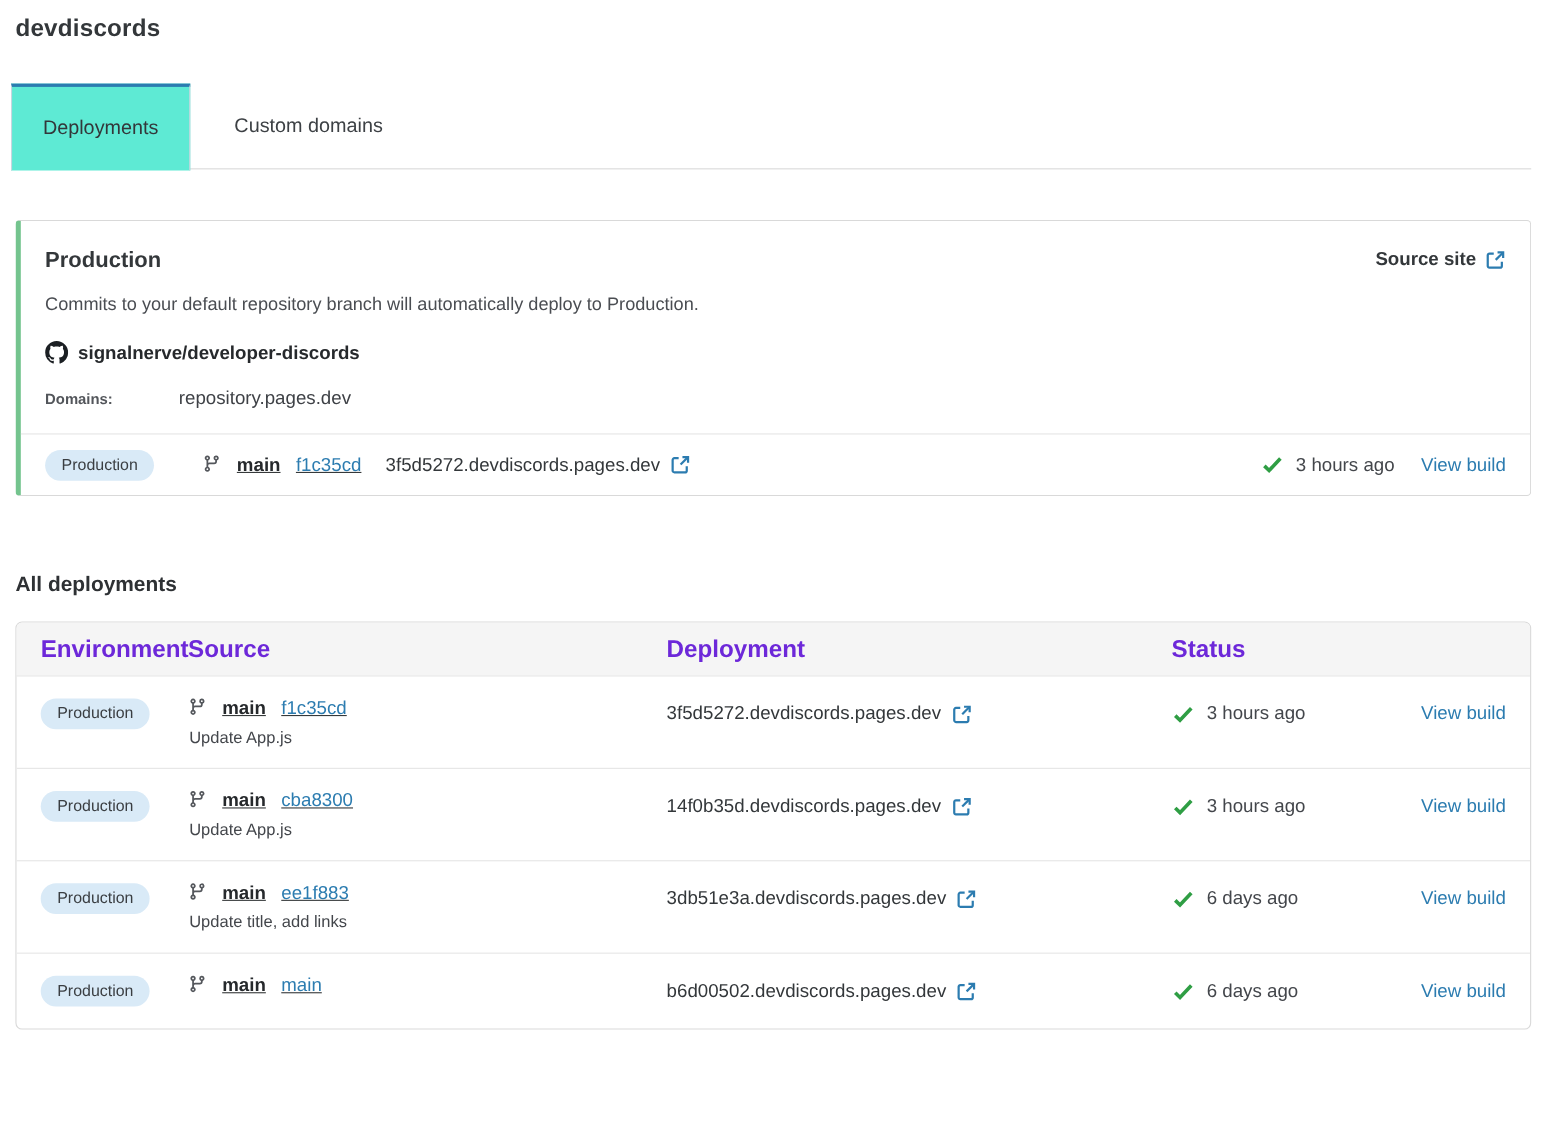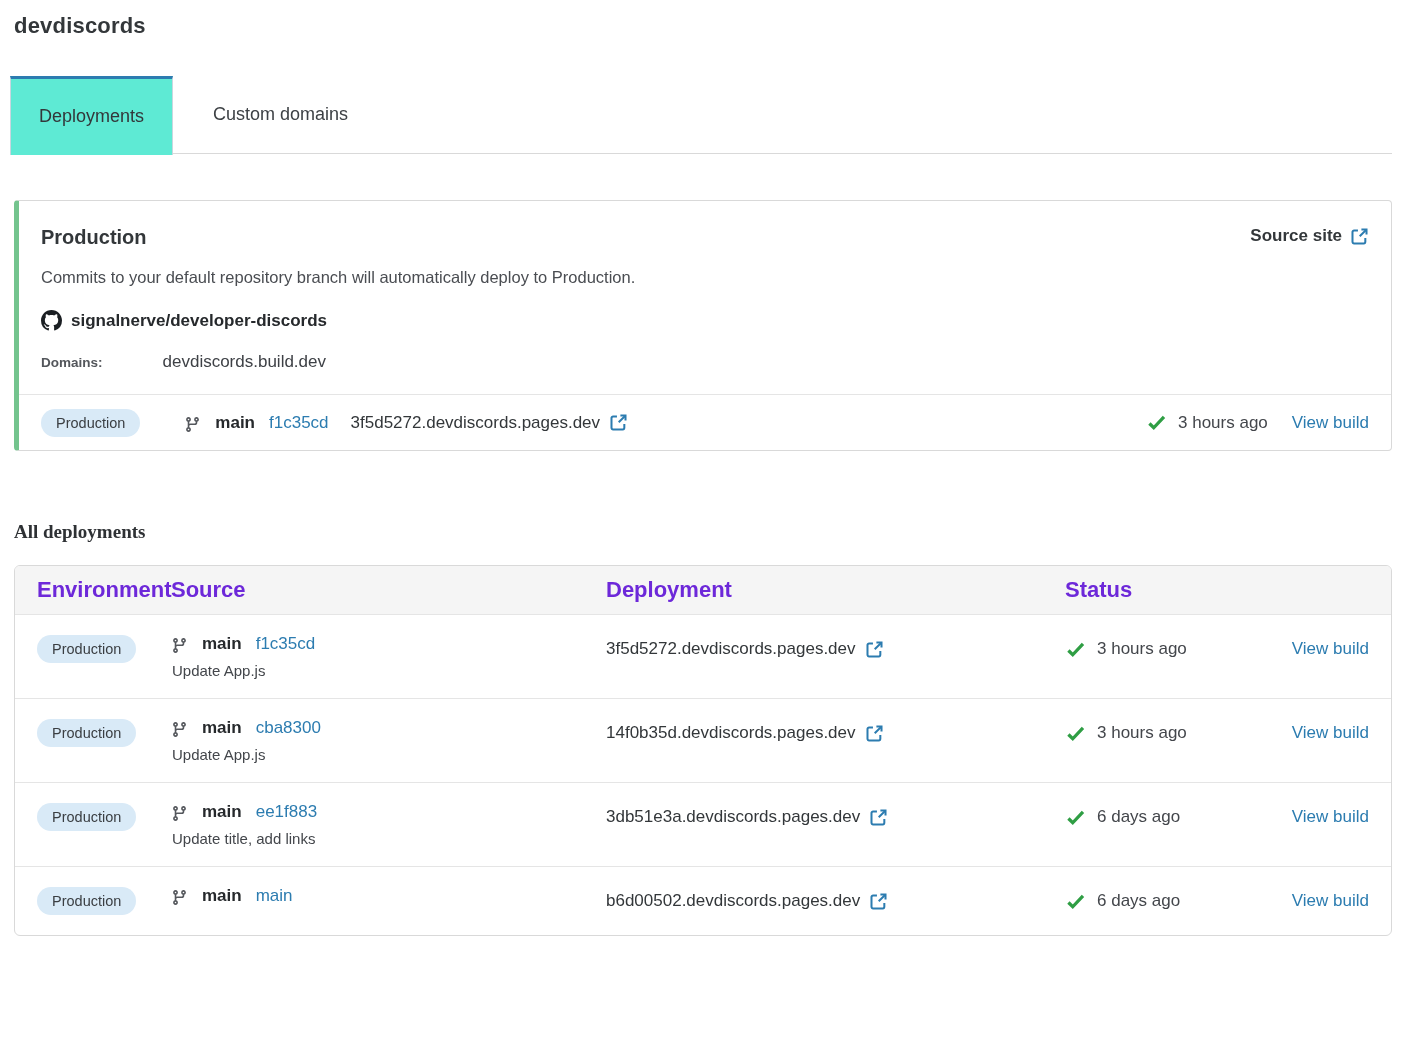--- a/index.html
+++ b/index.html
@@ -51,33 +51,33 @@
   .domains-label{font-size:13.5px;font-weight:700;color:#53565b;}
   .domains-value{font-size:17px;color:#3e4146;margin-left:36px;}
   .card-deploy-row{
     border-top:1px solid var(--row-separator);
     display:flex;align-items:center;padding:13px 22px;min-height:56px;
   }
   .badge{
     background:var(--badge-bg);color:#3a3e42;font-size:14.5px;
     padding:6px 15px;border-radius:16px;white-space:nowrap;
   }
-  .source-line{display:flex;align-items:flex-end;gap:14px;}
+  .source-line{display:flex;align-items:flex-start;gap:14px;text-decoration:underline;}
   .branch-name{font-size:17px;font-weight:700;color:#26292c;}
   .link{color:var(--accent-blue);font-size:17px;text-decoration:none;cursor:pointer;}
   .deploy-url{font-size:17px;color:#33373a;text-align:center;}
   .ext-link{display:inline-flex;align-items:center;cursor:pointer;margin-left:9px;}
   .flex-spacer{flex:1;}
   .status-time{font-size:17px;color:#43464b;margin-left:11px;}
   .card-deploy-row .badge{margin-right:44px;}
   .card-deploy-row .deploy-url{margin-left:22px;}
   .card-deploy-row .view-build{margin-left:24px;}
 
   
-  .section-title{margin:70px 0 22px 0;font-size:19px;font-weight:700;color:#2e3134;font-family:Liberation Serif, serif;}
+  .section-title{margin:70px 0 22px 0;font-size:19px;font-weight:700;color:#2e3134;}
   .table{border:1px solid var(--border-gray);border-radius:6px;background:#fff;overflow:hidden;}
   .thead,.trow{
     display:grid;
     grid-template-columns:134px 435px 459px 219px 1fr;
     padding:0 22px;
   }
   .thead{background:var(--header-bg);height:48px;align-items:center;font-size:22px;font-weight:700;color:#6d28d9;}
   .trow{padding-top:19px;padding-bottom:19px;border-top:1px solid var(--row-separator);align-items:start;}
   .cell{display:flex;align-items:center;min-height:30px;}
   .cell.source{display:block;}
@@ -126,21 +126,21 @@
       </div>
       <p class="desc">Commits to your default repository branch will automatically deploy to Production.</p>
       <div class="repo">
         <svg width="21" height="21" viewBox="0 0 16 16">
           <path fill="#1b1f23" d="M8 0c4.42 0 8 3.58 8 8a8.013 8.013 0 0 1-5.45 7.59c-.4.08-.55-.17-.55-.38 0-.27.01-1.13.01-2.2 0-.75-.25-1.23-.54-1.48 1.78-.2 3.65-.88 3.65-3.95 0-.88-.31-1.59-.82-2.15.08-.2.36-1.02-.08-2.12 0 0-.67-.22-2.2.82-.64-.18-1.32-.27-2-.27-.68 0-1.36.09-2 .27-1.53-1.03-2.2-.82-2.2-.82-.44 1.1-.16 1.92-.08 2.12-.51.56-.82 1.28-.82 2.15 0 3.06 1.86 3.75 3.64 3.95-.23.2-.44.55-.51 1.07-.46.21-1.61.55-2.33-.66-.15-.24-.6-.83-1.23-.82-.67.01-.27.38.01.53.34.19.73.9.82 1.13.16.45.68 1.31 2.69.94 0 .67.01 1.3.01 1.49 0 .21-.15.45-.55.38A7.995 7.995 0 0 1 0 8c0-4.42 3.58-8 8-8Z"></path>
         </svg>
         <span class="repo-name">signalnerve/developer-discords</span>
       </div>
       <div class="domains">
         <span class="domains-label">Domains:</span>
-        <span class="domains-value">devdiscords.build.dev</span>
+        <span class="domains-value">repository.pages.dev</span>
       </div>
     </div>
     <div class="card-deploy-row">
       <span class="badge">Production</span>
       <span class="source-line">
         <svg width="17" height="17" viewBox="0 0 16 16">
             <use href="#def-git-branch"></use>
           </svg>
         <span class="branch-name">main</span>
         <a class="link">f1c35cd</a>

